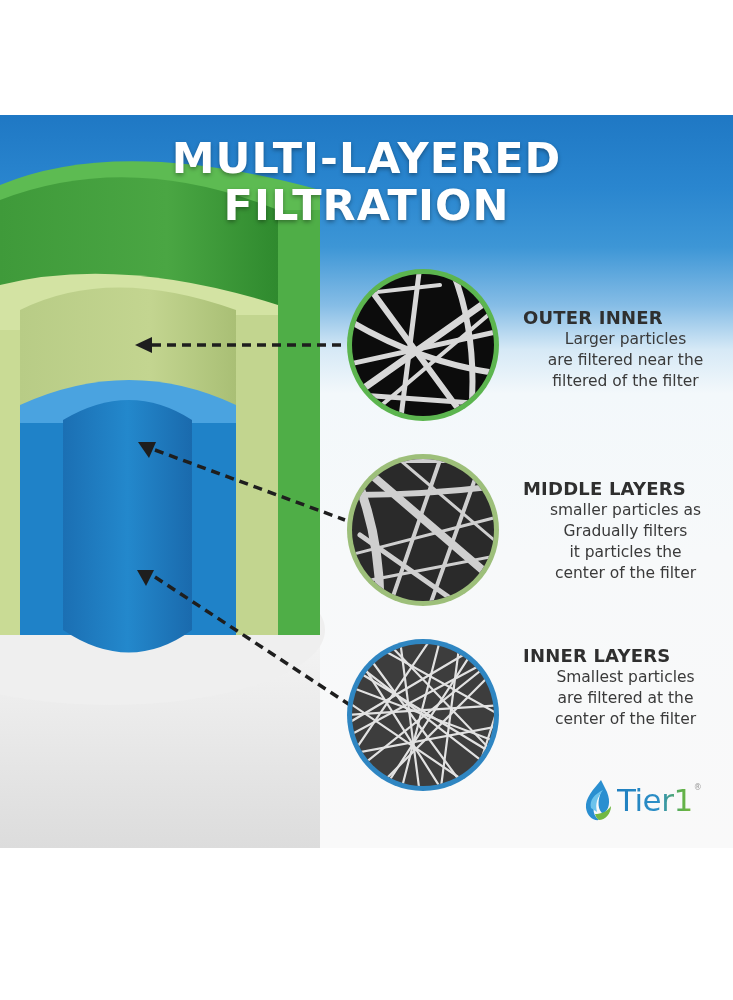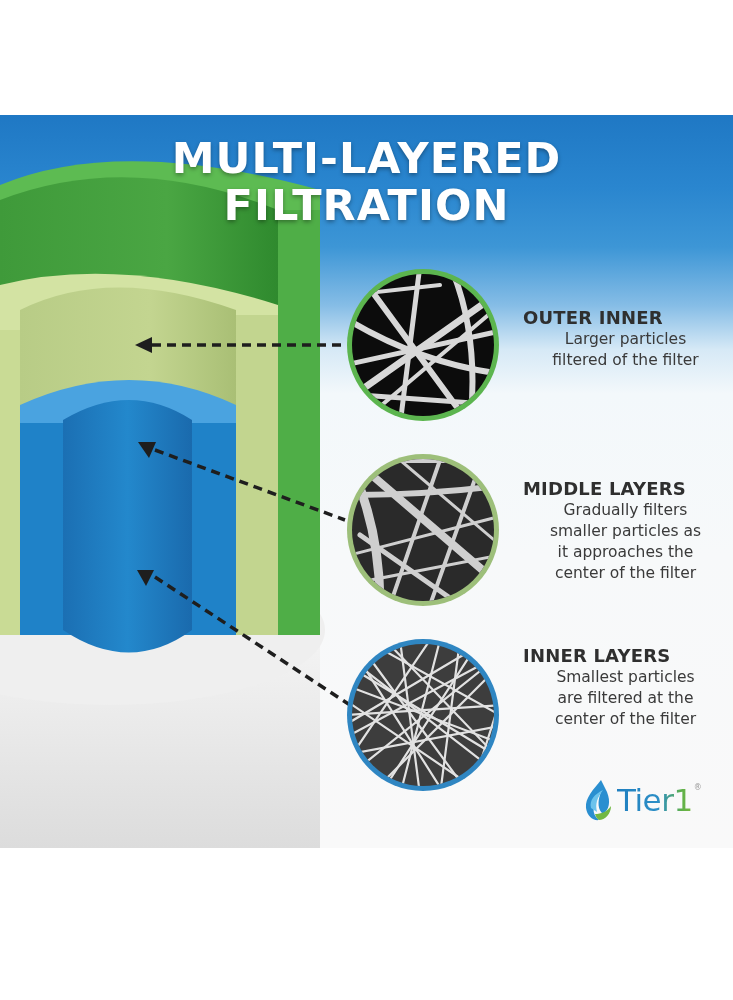--- a/index.html
+++ b/index.html
@@ -153,28 +153,29 @@
   </svg>
 
   <div class="title">
     <div>MULTI-LAYERED</div>
     <div>FILTRATION</div>
   </div>
 
   <div class="caption" style="top:192px;">
     <div class="h">OUTER INNER</div>
     <div class="l">Larger particles</div>
+    <div class="l">are filtered near the</div>
     <div class="l">filtered of the filter</div>
   </div>
 
   <div class="caption" style="top:363px;">
     <div class="h">MIDDLE LAYERS</div>
+    <div class="l">smaller particles as</div>
     <div class="l">Gradually filters</div>
-    <div class="l">smaller particles as</div>
-    <div class="l">it approaches the</div>
+    <div class="l">it particles the</div>
     <div class="l">center of the filter</div>
   </div>
 
   <div class="caption" style="top:530px;">
     <div class="h">INNER LAYERS</div>
     <div class="l">Smallest particles</div>
     <div class="l">are filtered at the</div>
     <div class="l">center of the filter</div>
   </div>
 

